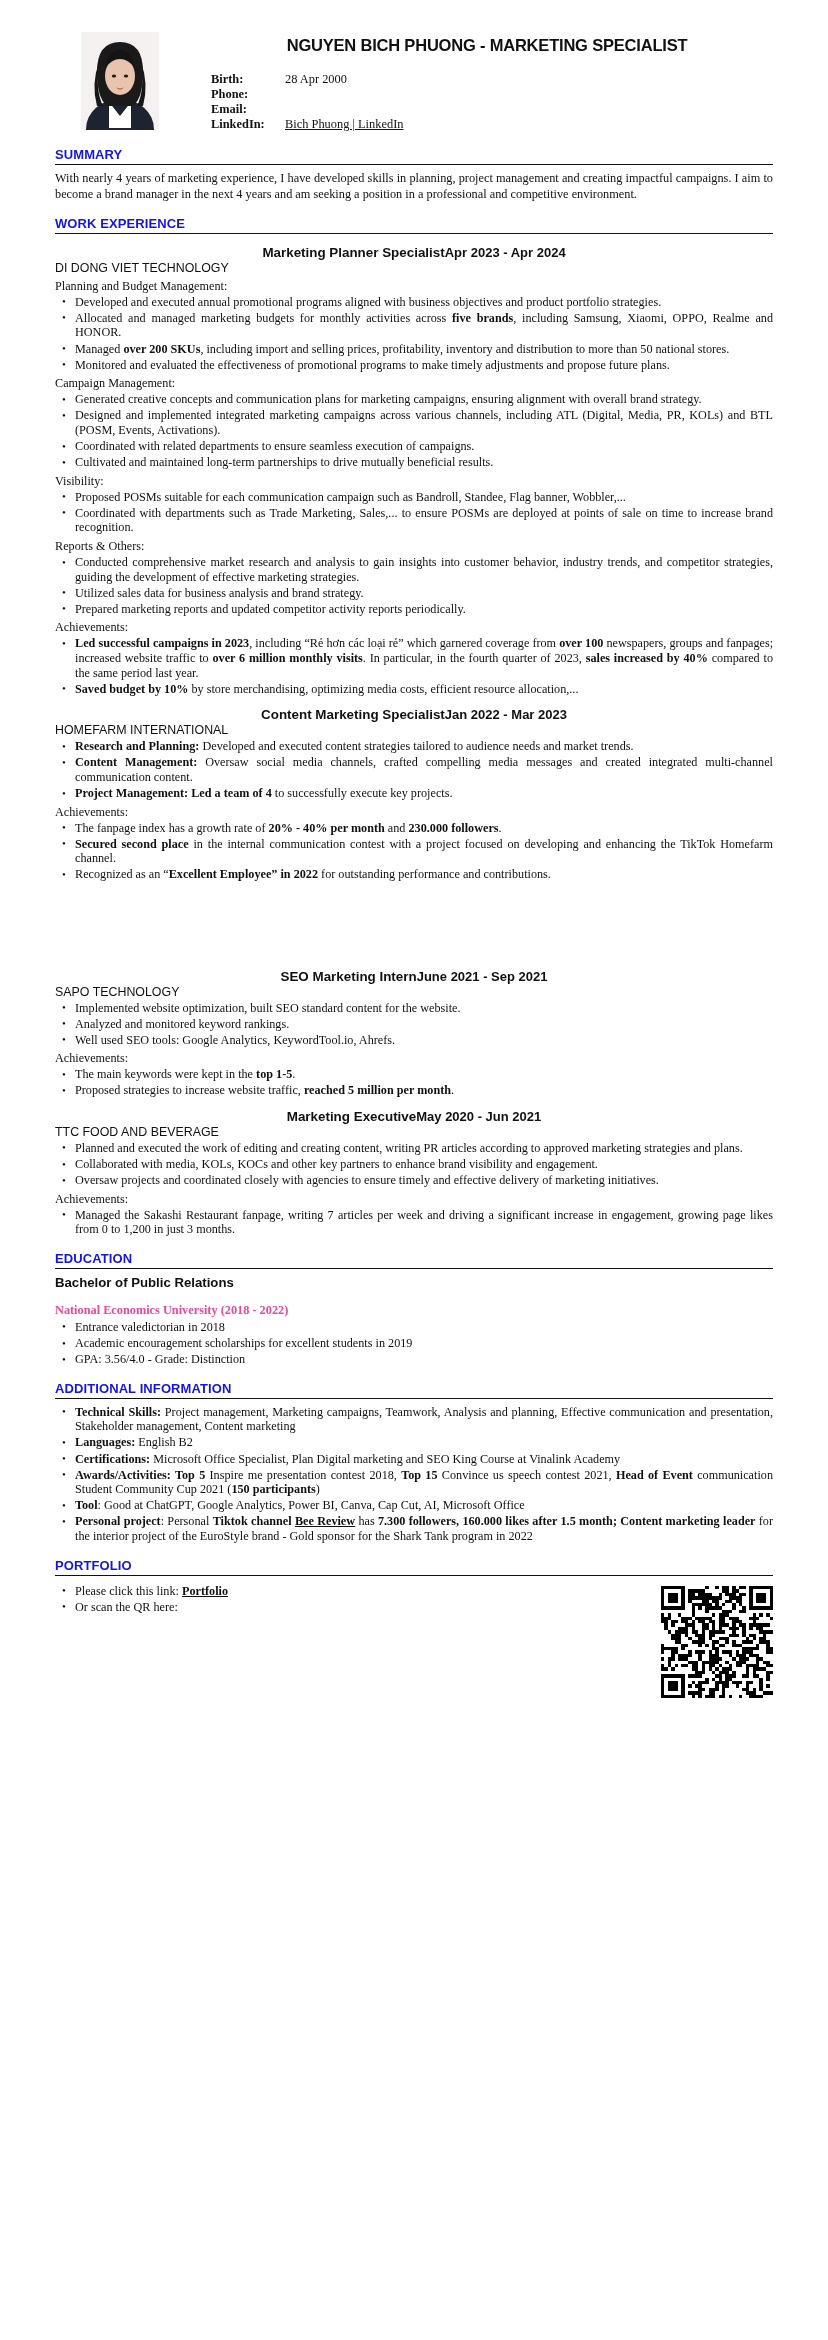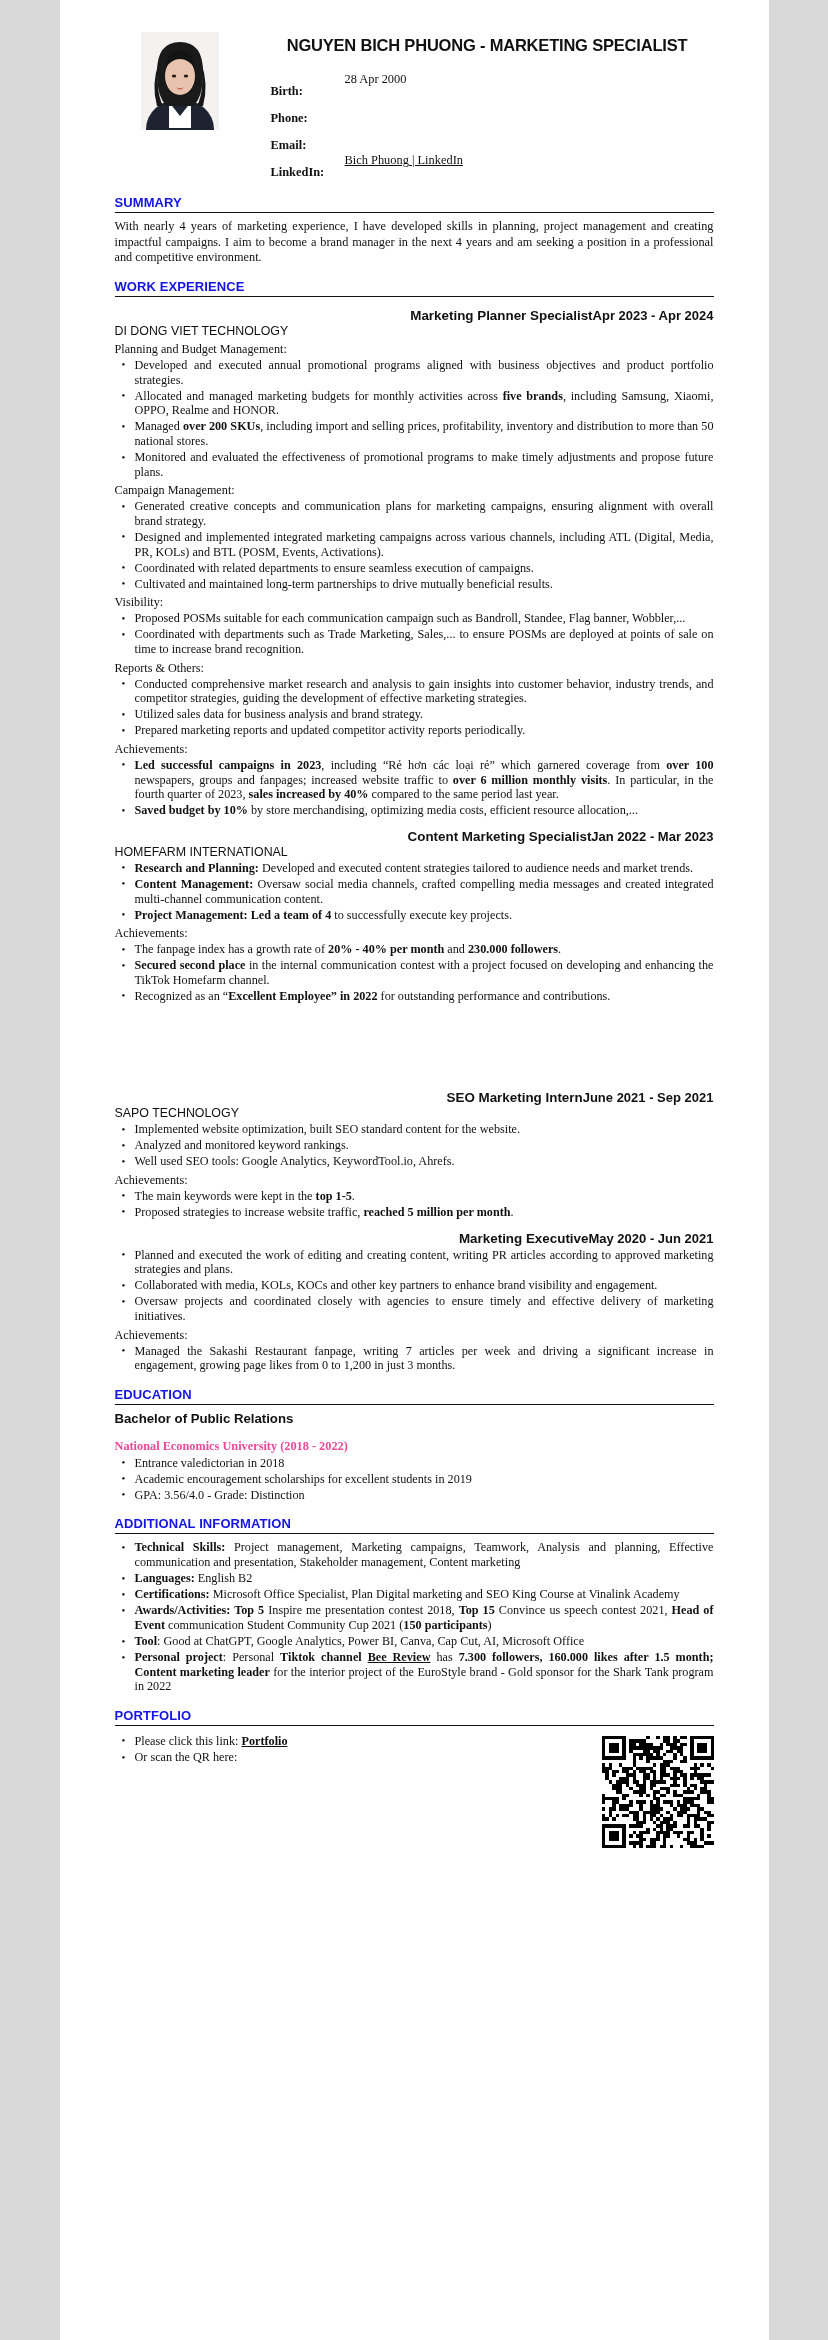--- a/index.html
+++ b/index.html
@@ -1,52 +1,52 @@
 <!DOCTYPE html>
 <html><head>
 <meta charset="utf-8">
 <style>
   html,body{margin:0;padding:0;background:#d9d9d9;}
   body{font-family:"Liberation Serif",serif;}
   .page{
-    width:709px;min-height:2340px;margin:0 auto;background:#ffffff;
+    width:828px;min-height:2340px;margin:0 auto;background:#ffffff;
     box-sizing:border-box;padding:26px 55px 40px 55px;position:relative;
   }
   
   .hdr{display:flex;align-items:flex-start;gap:18px;margin-bottom:6px;}
   .photo{
     width:78px;height:98px;flex:0 0 78px;margin-left:26px;margin-top:6px;
     background:#f3eeee;position:relative;overflow:hidden;
   }
   .photo svg{display:block;width:100%;height:100%;}
   .hdr-right{flex:1;padding-left:24px;padding-top:6px;}
   .fullname{
     font-family:"Liberation Sans",sans-serif;font-weight:bold;
     font-size:16.5px;letter-spacing:-0.2px;color:#111;text-align:center;
     margin:4px 0 18px 0;
   }
   .contact{margin-left:10px;}
   .crow{display:flex;font-size:12.4px;line-height:13.6px;margin-bottom:1.5px;}
-  .clabel{font-weight:bold;width:74px;flex:0 0 74px;color:#111;margin-top:12px;}
+  .clabel{font-weight:bold;width:74px;flex:0 0 74px;color:#111;}
   .cval{color:#111;}
   .cval a{color:#111;text-decoration:underline;}
   
   .sect{margin-top:14px;}
   .sect-title{
     font-family:"Liberation Sans",sans-serif;font-weight:bold;font-size:13px;
     color:#1414e6;letter-spacing:0.1px;padding-bottom:2px;
   }
   .rule{border-bottom:1.3px solid #111;margin-bottom:6px;}
   
   p.just{
     text-align:justify;font-size:12.3px;line-height:15.2px;color:#111;
     margin:4px 0 0 0;
   }
   .job{margin-top:11px;}
-  .job-line{display:flex;justify-content:flex-end;align-items:baseline;}
+  .job-line{display:flex;justify-content:center;align-items:baseline;}
   .job-title{
     font-family:"Liberation Sans",sans-serif;font-weight:bold;font-size:13.4px;color:#111;
   }
   .job-date{
     font-family:"Liberation Sans",sans-serif;font-weight:bold;font-size:13px;color:#111;
   }
   .job-company{
     font-family:"Liberation Sans",sans-serif;font-weight:normal;font-size:12.4px;
     color:#111;margin-top:1px;
   }
@@ -199,20 +199,21 @@
           <ul class="bl">
             <li>The main keywords were kept in the <b>top 1-5</b>.</li>
             <li>Proposed strategies to increase website traffic, <b>reached 5 million per month</b>.</li>
           </ul>
         </div>
         <div class="job">
           <div class="job-line">
             <div class="job-title">Marketing Executive</div>
             <div class="job-date">May 2020 - Jun 2021</div>
           </div>
+          <div class="job-company">TTC FOOD AND BEVERAGE</div>
           <ul class="bl">
             <li>Planned and executed the work of editing and creating content, writing PR articles according to approved marketing strategies and plans.</li>
             <li>Collaborated with media, KOLs, KOCs and other key partners to enhance brand visibility and engagement.</li>
             <li>Oversaw projects and coordinated closely with agencies to ensure timely and effective delivery of marketing initiatives.</li>
           </ul>
           <div class="grp">Achievements:</div>
           <ul class="bl">
             <li>Managed the Sakashi Restaurant fanpage, writing 7 articles per week and driving a significant increase in engagement, growing page likes from 0 to 1,200 in just 3 months.</li>
           </ul>
         </div>

